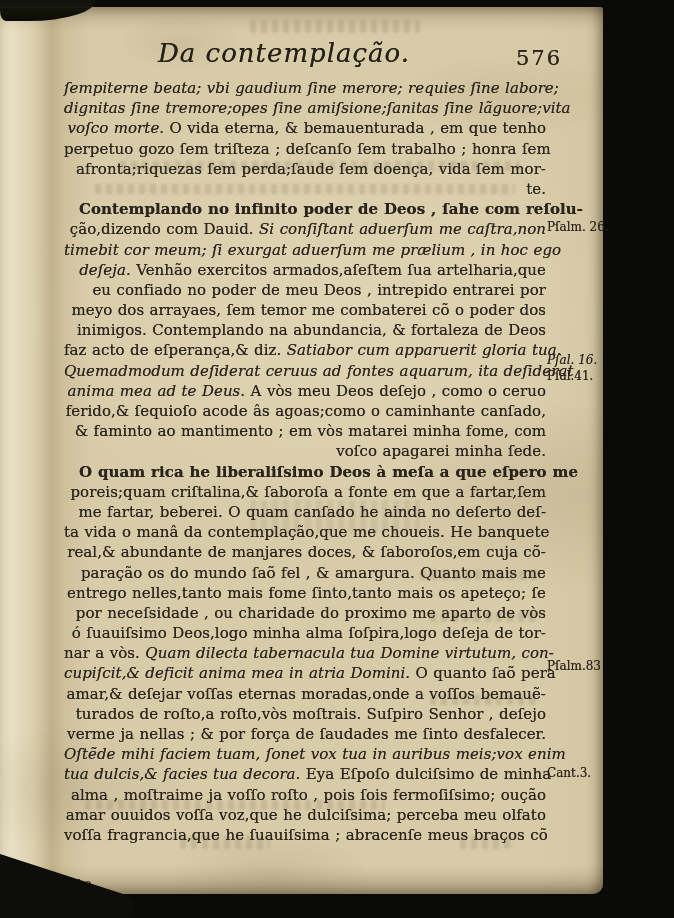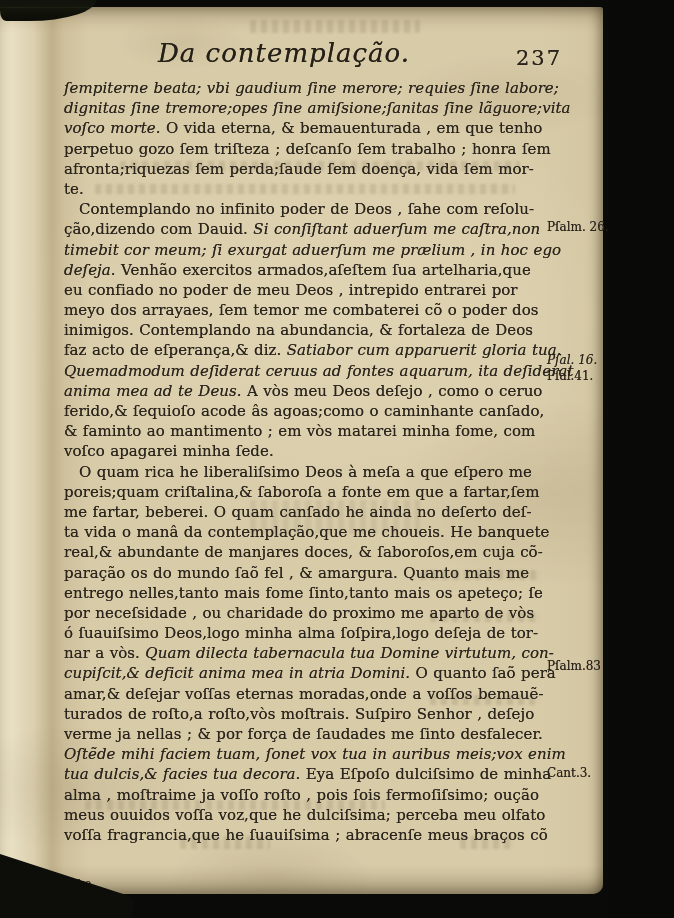--- a/index.html
+++ b/index.html
@@ -29,22 +29,22 @@
       border-radius:0 0 70% 6px/0 0 100% 50%;}
   .corner-wedge{position:absolute;left:-44px;bottom:-52px;width:170px;height:100px;
       background:#0d0d09;transform:rotate(18deg);border-radius:10px;}
   .running-title{position:absolute;left:64px;top:38px;width:440px;text-align:center;
       font-style:italic;font-size:26px;letter-spacing:1px;color:#241f17;
       text-shadow:0 0 0.6px rgba(36,31,23,0.8);}
   .page-number{position:absolute;left:516px;top:46px;font-size:21px;letter-spacing:2px;
       color:#2a241c;text-shadow:0 0 0.5px rgba(42,36,28,0.8);}
   .text-block{position:absolute;left:64px;top:78px;width:482px;color:var(--ink,#2a241c);
       font-size:15px;text-shadow:0 0 0.5px rgba(42,36,28,0.75);}
-  .line{height:20.2px;line-height:20.2px;white-space:nowrap;letter-spacing:0.05px;word-spacing:0.6px;}
-  .line.indent{padding-left:15px;}
+  .line{height:20.2px;line-height:20.2px;white-space:nowrap;letter-spacing:0.05px;word-spacing:0.6px;text-align:right;}
+  .line.indent{padding-left:15px;font-weight:bold;}
   .it{font-style:italic;}
   .margin-notes{position:absolute;left:547px;top:0;width:85px;color:#2a241c;
       font-size:12px;text-shadow:0 0 0.4px rgba(42,36,28,0.7);}
   .margin-note{position:absolute;white-space:nowrap;line-height:15px;}
   .catchword{position:absolute;left:64px;top:840px;width:482px;
       font-size:10px;color:#2a241c;text-shadow:0 0 0.5px rgba(42,36,28,0.75);margin-top:37px;}
 </style>
 </head>
 <body>
 
@@ -58,21 +58,21 @@
   <div class="ghost" style="left:95px;top:184px;width:420px;height:10px;"></div>
   <div class="ghost" style="left:250px;top:500px;width:170px;height:34px;opacity:.7;"></div>
   <div class="ghost" style="left:420px;top:570px;width:120px;height:10px;"></div>
   <div class="ghost" style="left:430px;top:612px;width:110px;height:10px;"></div>
   <div class="ghost" style="left:430px;top:695px;width:110px;height:10px;"></div>
   <div class="ghost" style="left:85px;top:800px;width:300px;height:10px;"></div>
   <div class="ghost" style="left:180px;top:836px;width:90px;height:13px;"></div>
   <div class="ghost" style="left:460px;top:836px;width:55px;height:13px;"></div>
 
   <div class="running-title">Da contemplação.</div>
-  <div class="page-number">237</div>
+  <div class="page-number">576</div>
 
   <div id="text-block" class="text-block">
       <div class="line"><span class="it">ſempiterne beata; vbi gaudium ſine merore; requies ſine labore;</span></div>
       <div class="line"><span class="it">dignitas ſine tremore;opes ſine amiſsione;ſanitas ſine lãguore;vita</span></div>
       <div class="line"><span class="it">voſco morte.</span><span class="ro"> O vida eterna, &amp; bemauenturada , em que tenho</span></div>
       <div class="line"><span class="ro">perpetuo gozo ſem triſteza ; deſcanſo ſem trabalho ; honra ſem</span></div>
       <div class="line"><span class="ro">afronta;riquezas ſem perda;ſaude ſem doença, vida ſem mor-</span></div>
       <div class="line"><span class="ro">te.</span></div>
       <div class="line indent"><span class="ro">Contemplando no infinito poder de Deos , ſahe com reſolu-</span></div>
       <div class="line"><span class="ro">ção,dizendo com Dauid. </span><span class="it">Si conſiſtant aduerſum me caſtra,non</span></div>
@@ -97,21 +97,21 @@
       <div class="line"><span class="ro">por neceſsidade , ou charidade do proximo me aparto de vòs</span></div>
       <div class="line"><span class="ro">ó ſuauiſsimo Deos,logo minha alma ſoſpira,logo deſeja de tor-</span></div>
       <div class="line"><span class="ro">nar a vòs. </span><span class="it">Quam dilecta tabernacula tua Domine virtutum, con-</span></div>
       <div class="line"><span class="it">cupiſcit,&amp; deficit anima mea in atria Domini.</span><span class="ro"> O quanto ſaõ pera</span></div>
       <div class="line"><span class="ro">amar,&amp; deſejar voſſas eternas moradas,onde a voſſos bemauẽ-</span></div>
       <div class="line"><span class="ro">turados de roſto,a roſto,vòs moſtrais. Suſpiro Senhor , deſejo</span></div>
       <div class="line"><span class="ro">verme ja nellas ; &amp; por força de ſaudades me ſinto desfalecer.</span></div>
       <div class="line"><span class="it">Oſtẽde mihi faciem tuam, ſonet vox tua in auribus meis;vox enim</span></div>
       <div class="line"><span class="it">tua dulcis,&amp; facies tua decora. </span><span class="ro">Eya Eſpoſo dulciſsimo de minha</span></div>
       <div class="line"><span class="ro">alma , moſtraime ja voſſo roſto , pois ſois fermoſiſsimo; oução</span></div>
-      <div class="line"><span class="ro">meus ouuidos voſſa voz,que he dulciſsima; perceba meu olfato</span></div>
+      <div class="line"><span class="ro">amar ouuidos voſſa voz,que he dulciſsima; perceba meu olfato</span></div>
       <div class="line"><span class="ro">voſſa fragrancia,que he ſuauiſsima ; abracenſe meus braços cõ</span></div>
     </div>
   <div id="margin-notes" class="margin-notes">
       <div class="margin-note" style="top: 220px;">Pſalm. 26.</div>
       <div class="margin-note" style="top: 353px; font-style: italic;">Pſal. 16.</div>
       <div class="margin-note" style="top: 369px;">Pſal.41.</div>
       <div class="margin-note" style="top: 659px;">Pſalm.83</div>
       <div class="margin-note" style="top: 766px;">Cant.3.</div>
     </div>
 

